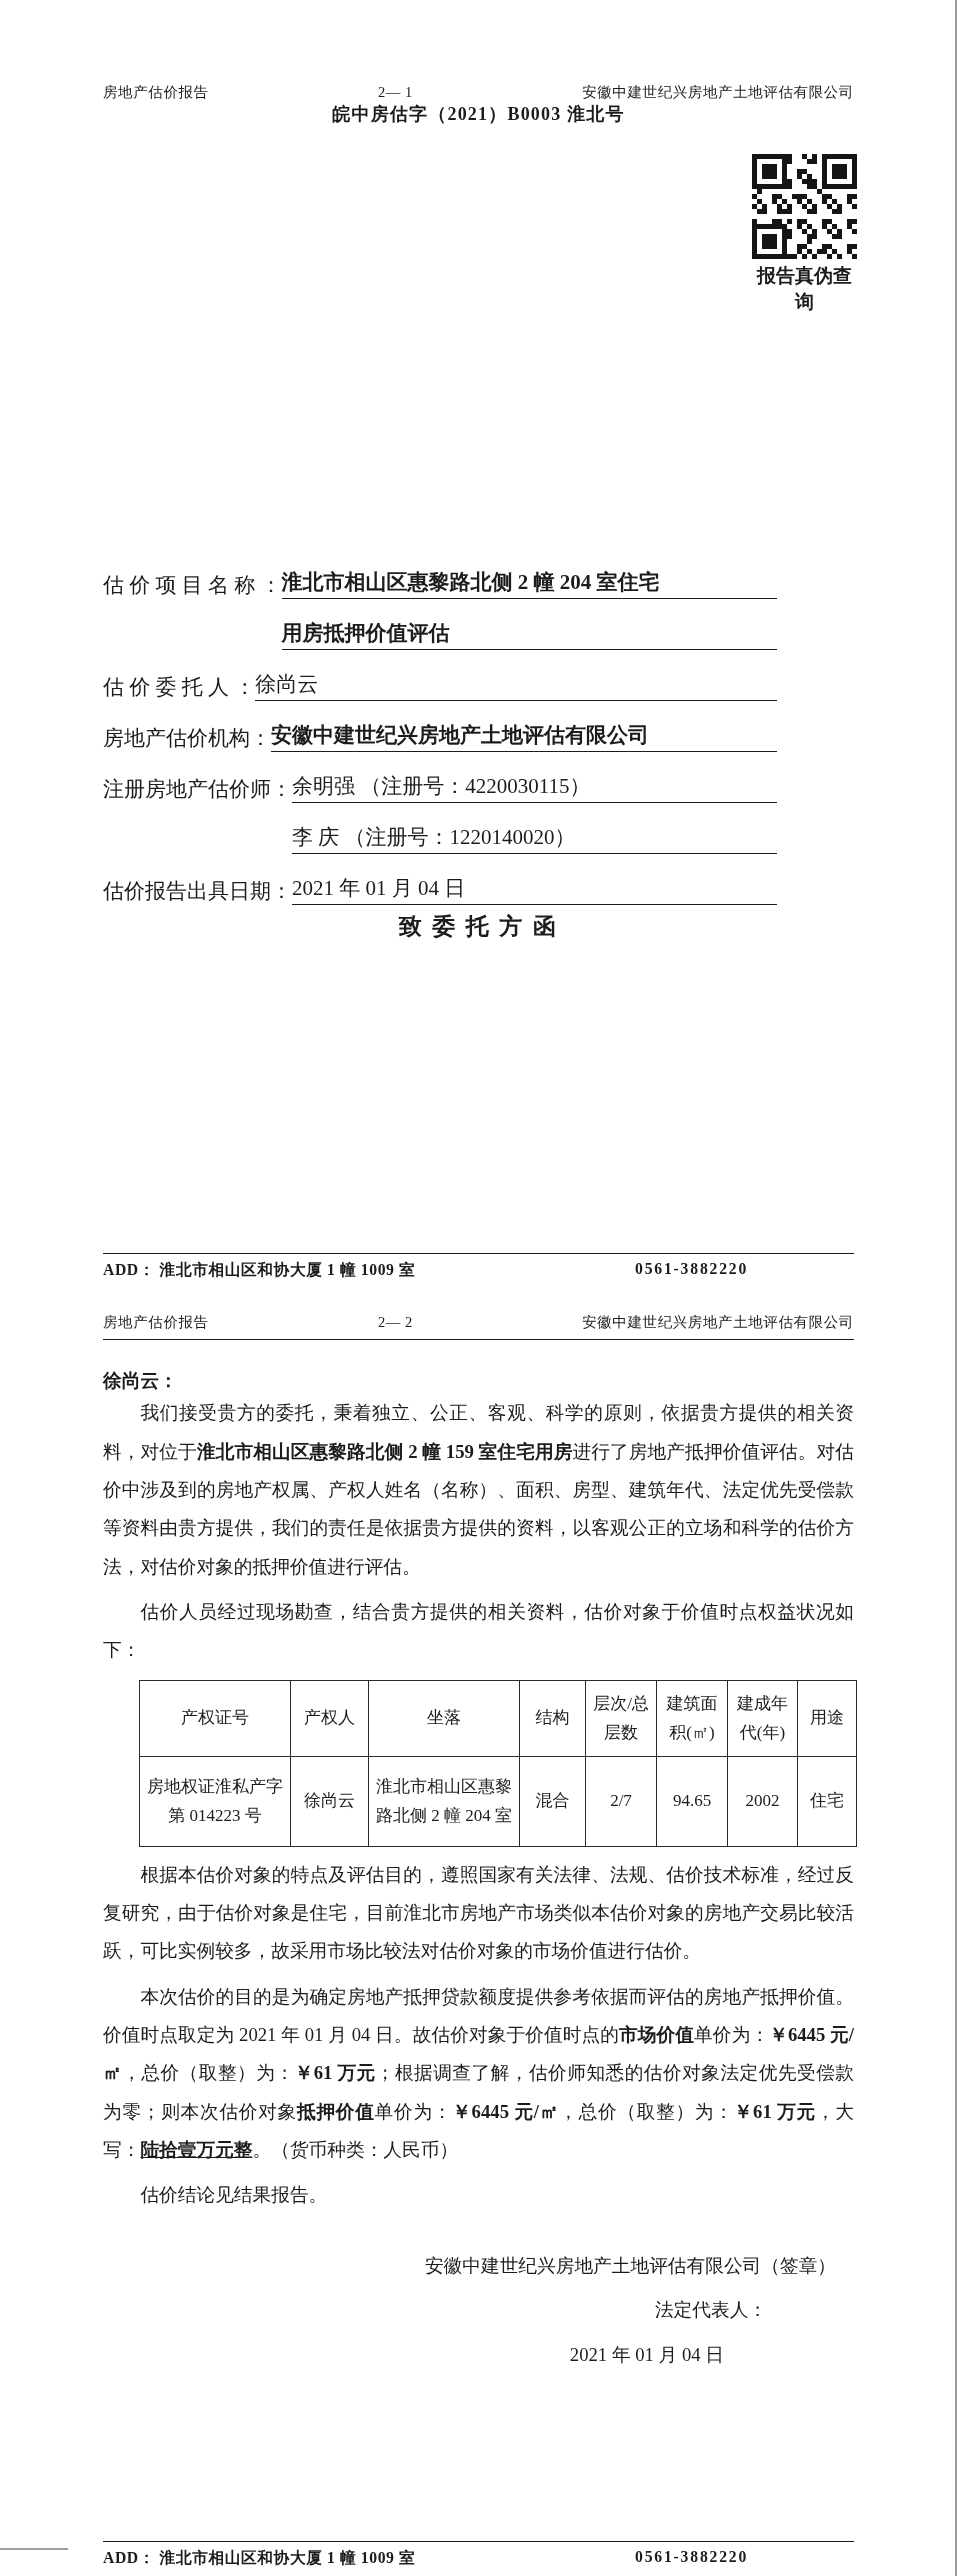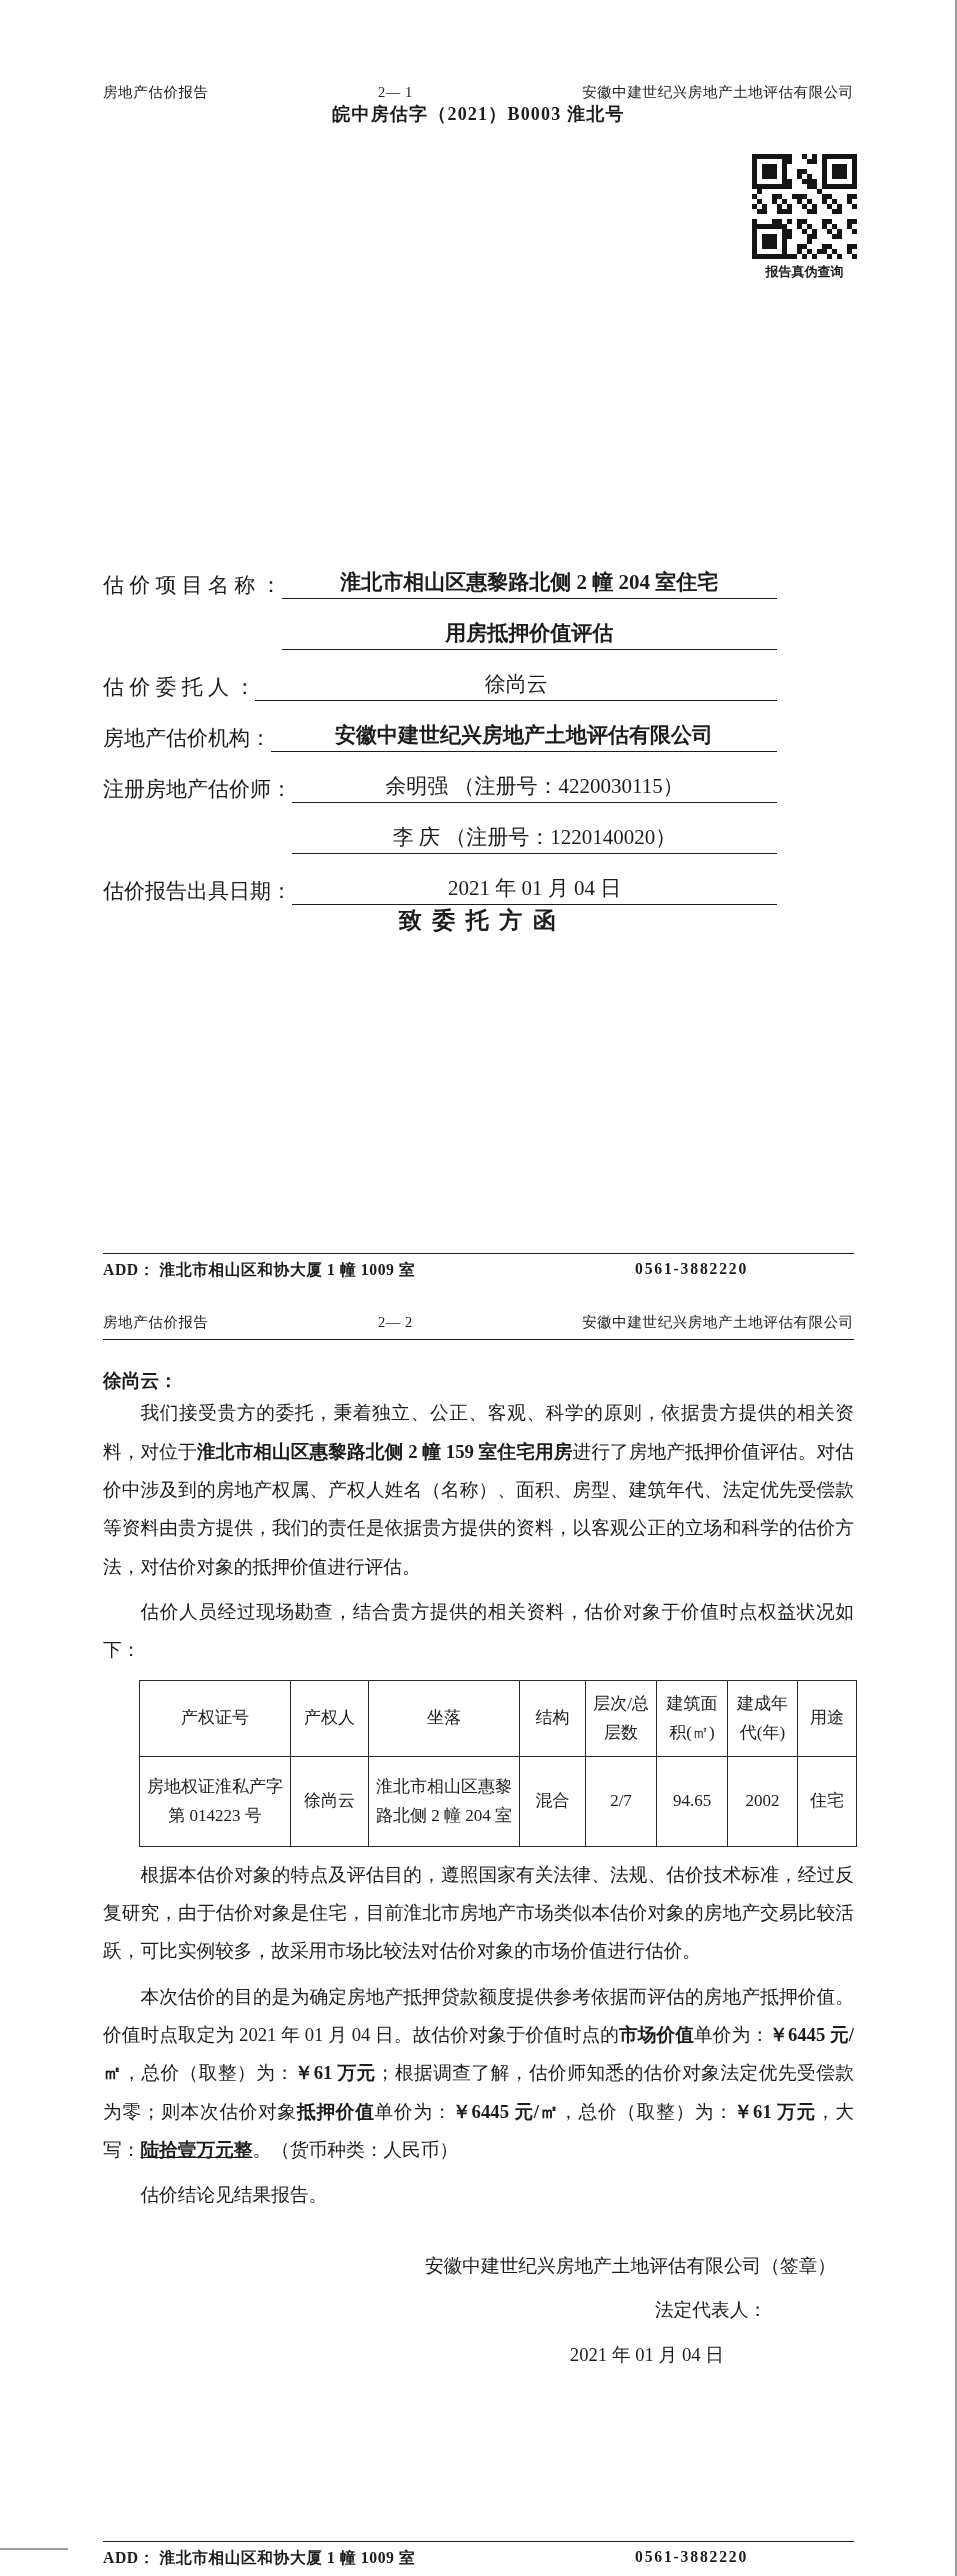--- a/index.html
+++ b/index.html
@@ -25,40 +25,40 @@
   }
   .footer-phone { position:absolute; left:532px; top:6px; letter-spacing:1.8px; }
 
   
   .qr-block { position:absolute; top:154px; right:100px; width:105px; }
   .qr-code {
     width:105px; height:105px; background:#fff;
     display:grid; grid-template-columns:repeat(21,1fr); grid-template-rows:repeat(21,1fr);
   }
   .qr-code div.dark { background:#151515; }
-  .qr-caption { margin-top:3.6px; text-align:center; font-size:13px; font-weight:bold; }
+  .qr-caption { margin-top:3.6px; text-align:center; font-size:19px; font-weight:bold; }
 
   
   .doc-title {
     margin-top:202px; text-align:center;
     font-size:40px; font-weight:bold; letter-spacing:7.2px; white-space:nowrap;
   }
   .doc-number { text-align:center; font-size:18px; font-weight:bold; letter-spacing:1.2px; }
 
   .form { margin-top:422px; padding-right:77px; font-size:21px; }
   .form-row { display:flex; align-items:flex-end; height:51px; }
   .form-label { white-space:pre; flex:0 0 auto; }
   .form-label.ghost { visibility:hidden; }
   .form-value {
     flex:1 1 auto; border-bottom:1.2px solid #1c1c1c;
-    text-align:center; padding-bottom:2.4px; white-space:nowrap;
+    padding-bottom:2.4px; white-space:nowrap;
   }
   .form-value.bold { font-weight:bold; }
 
-  .letter-heading { text-align:center; font-size:23px; font-weight:bold; letter-spacing:2.4px; }
+  .letter-heading { margin-top:6px; text-align:center; font-size:23px; font-weight:bold; letter-spacing:2.4px; }
 
   
   .salutation { margin-top:28px; font-size:18.7px; font-weight:bold; }
   .para { font-size:18.7px; line-height:2.05; text-align:justify; text-indent:2em; }
   .para + .para { margin-top:7px; }
 
   .ownership-table { margin:11px 0 8.4px 36px; width:718px; border-collapse:collapse; table-layout:fixed; font-size:17px; }
   .ownership-table th, .ownership-table td {
     border:1.2px solid #2a2a2a; text-align:center; vertical-align:middle;
     line-height:1.7; font-weight:normal; word-break:break-all;

